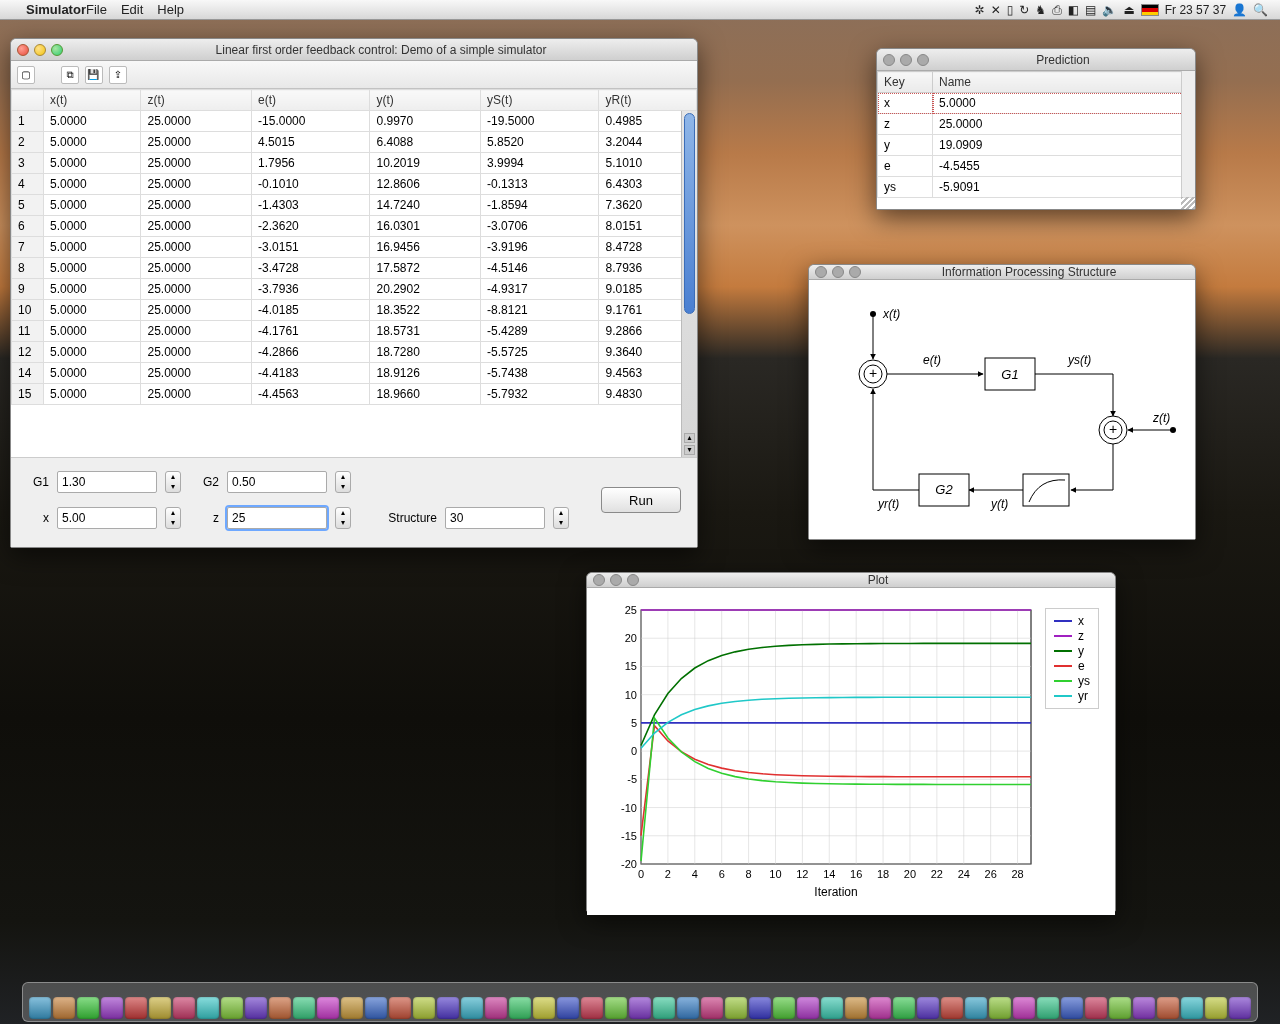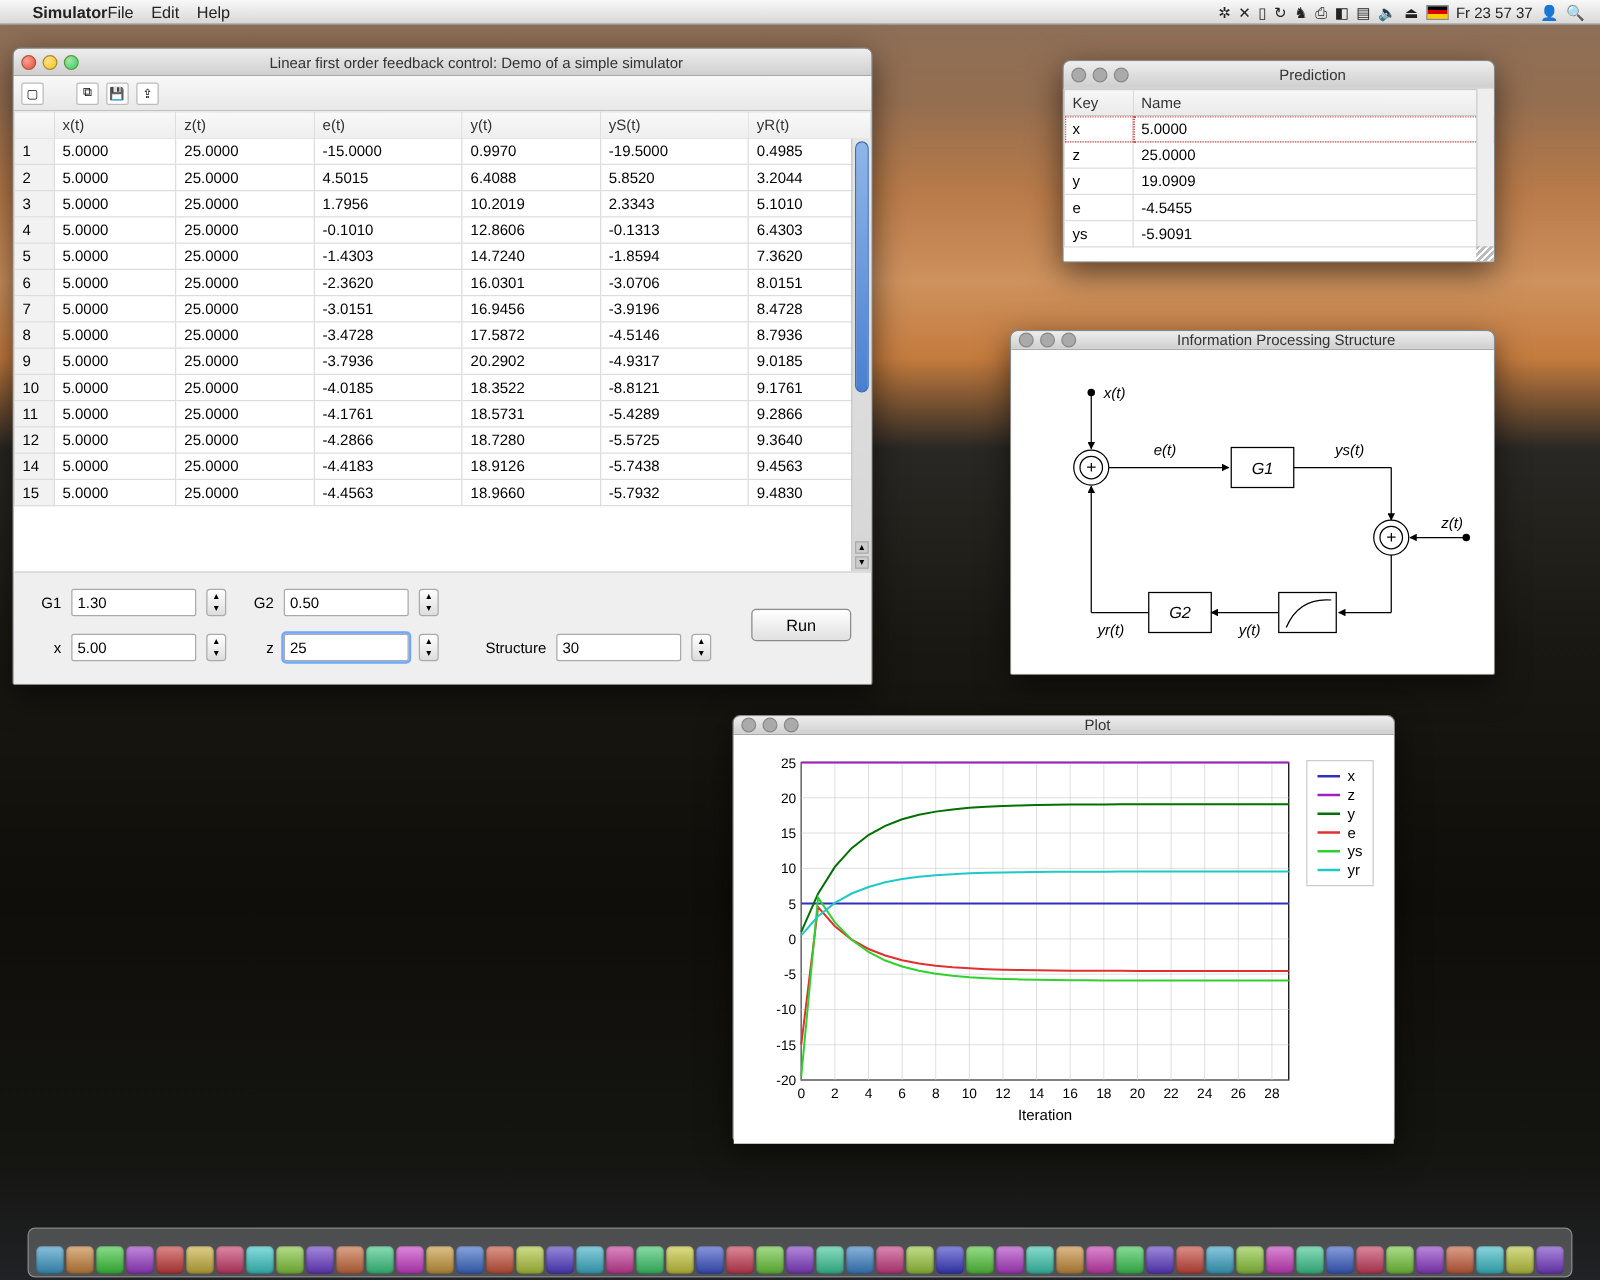--- a/index.html
+++ b/index.html
@@ -100,21 +100,21 @@
 .spinner { width: 16px; height: 22px; border:1px solid #aaa; border-radius:3px; background:linear-gradient(#fff,#ddd); font-size:8px; display:flex;flex-direction:column; }
 .spinner div{flex:1;text-align:center;line-height:9px;}
 .run-btn {
   grid-column: 11; grid-row: 1 / span 2;
   height: 26px; align-self: center;
   background: linear-gradient(#fff,#e0e0e0);
   border: 1px solid #8a8a8a; border-radius: 4px;
   font-size: 13px;
 }
 
-.win-pred { right: 84px; top: 48px; width: 346px; height: 162px; }
+.win-pred { right: 84px; top: 48px; width: 320px; height: 162px; }
 .pred-table { width:100%; border-collapse: collapse; font-size:12px; }
 .pred-table th { background: linear-gradient(#f7f7f7,#eaeaea); border:1px solid #ccc; padding:3px 6px; text-align:left; font-weight:normal;}
 .pred-table td { border:1px solid #ddd; padding:3px 6px; }
 .pred-table tr.hl td { outline:1px dotted #c55; outline-offset: -1px; }
 .pred-body { background:#fff; position:relative; flex:1; }
 .pred-scroll { position:absolute; right:0; top:0; bottom:12px; width:14px; background:#eee; border-left:1px solid #ccc;}
 .pred-resize { position:absolute; right:0; bottom:0; width:14px; height:12px; background:repeating-linear-gradient(135deg,#bbb 0 2px,transparent 2px 4px); }
 
 .win-ips { right: 84px; top: 264px; width: 388px; height: 276px; }
 .ips-body { flex:1; background:#fff; padding: 14px; position:relative; }
@@ -214,21 +214,21 @@
             <td>6.4088</td>
             <td>5.8520</td>
             <td>3.2044</td>
           </tr>
           <tr>
             <td class="rownum">3</td>
             <td>5.0000</td>
             <td>25.0000</td>
             <td>1.7956</td>
             <td>10.2019</td>
-            <td>2.3343</td>
+            <td>3.9994</td>
             <td>5.1010</td>
           </tr>
           <tr>
             <td class="rownum">4</td>
             <td>5.0000</td>
             <td>25.0000</td>
             <td>-0.1010</td>
             <td>12.8606</td>
             <td>-0.1313</td>
             <td>6.4303</td>

